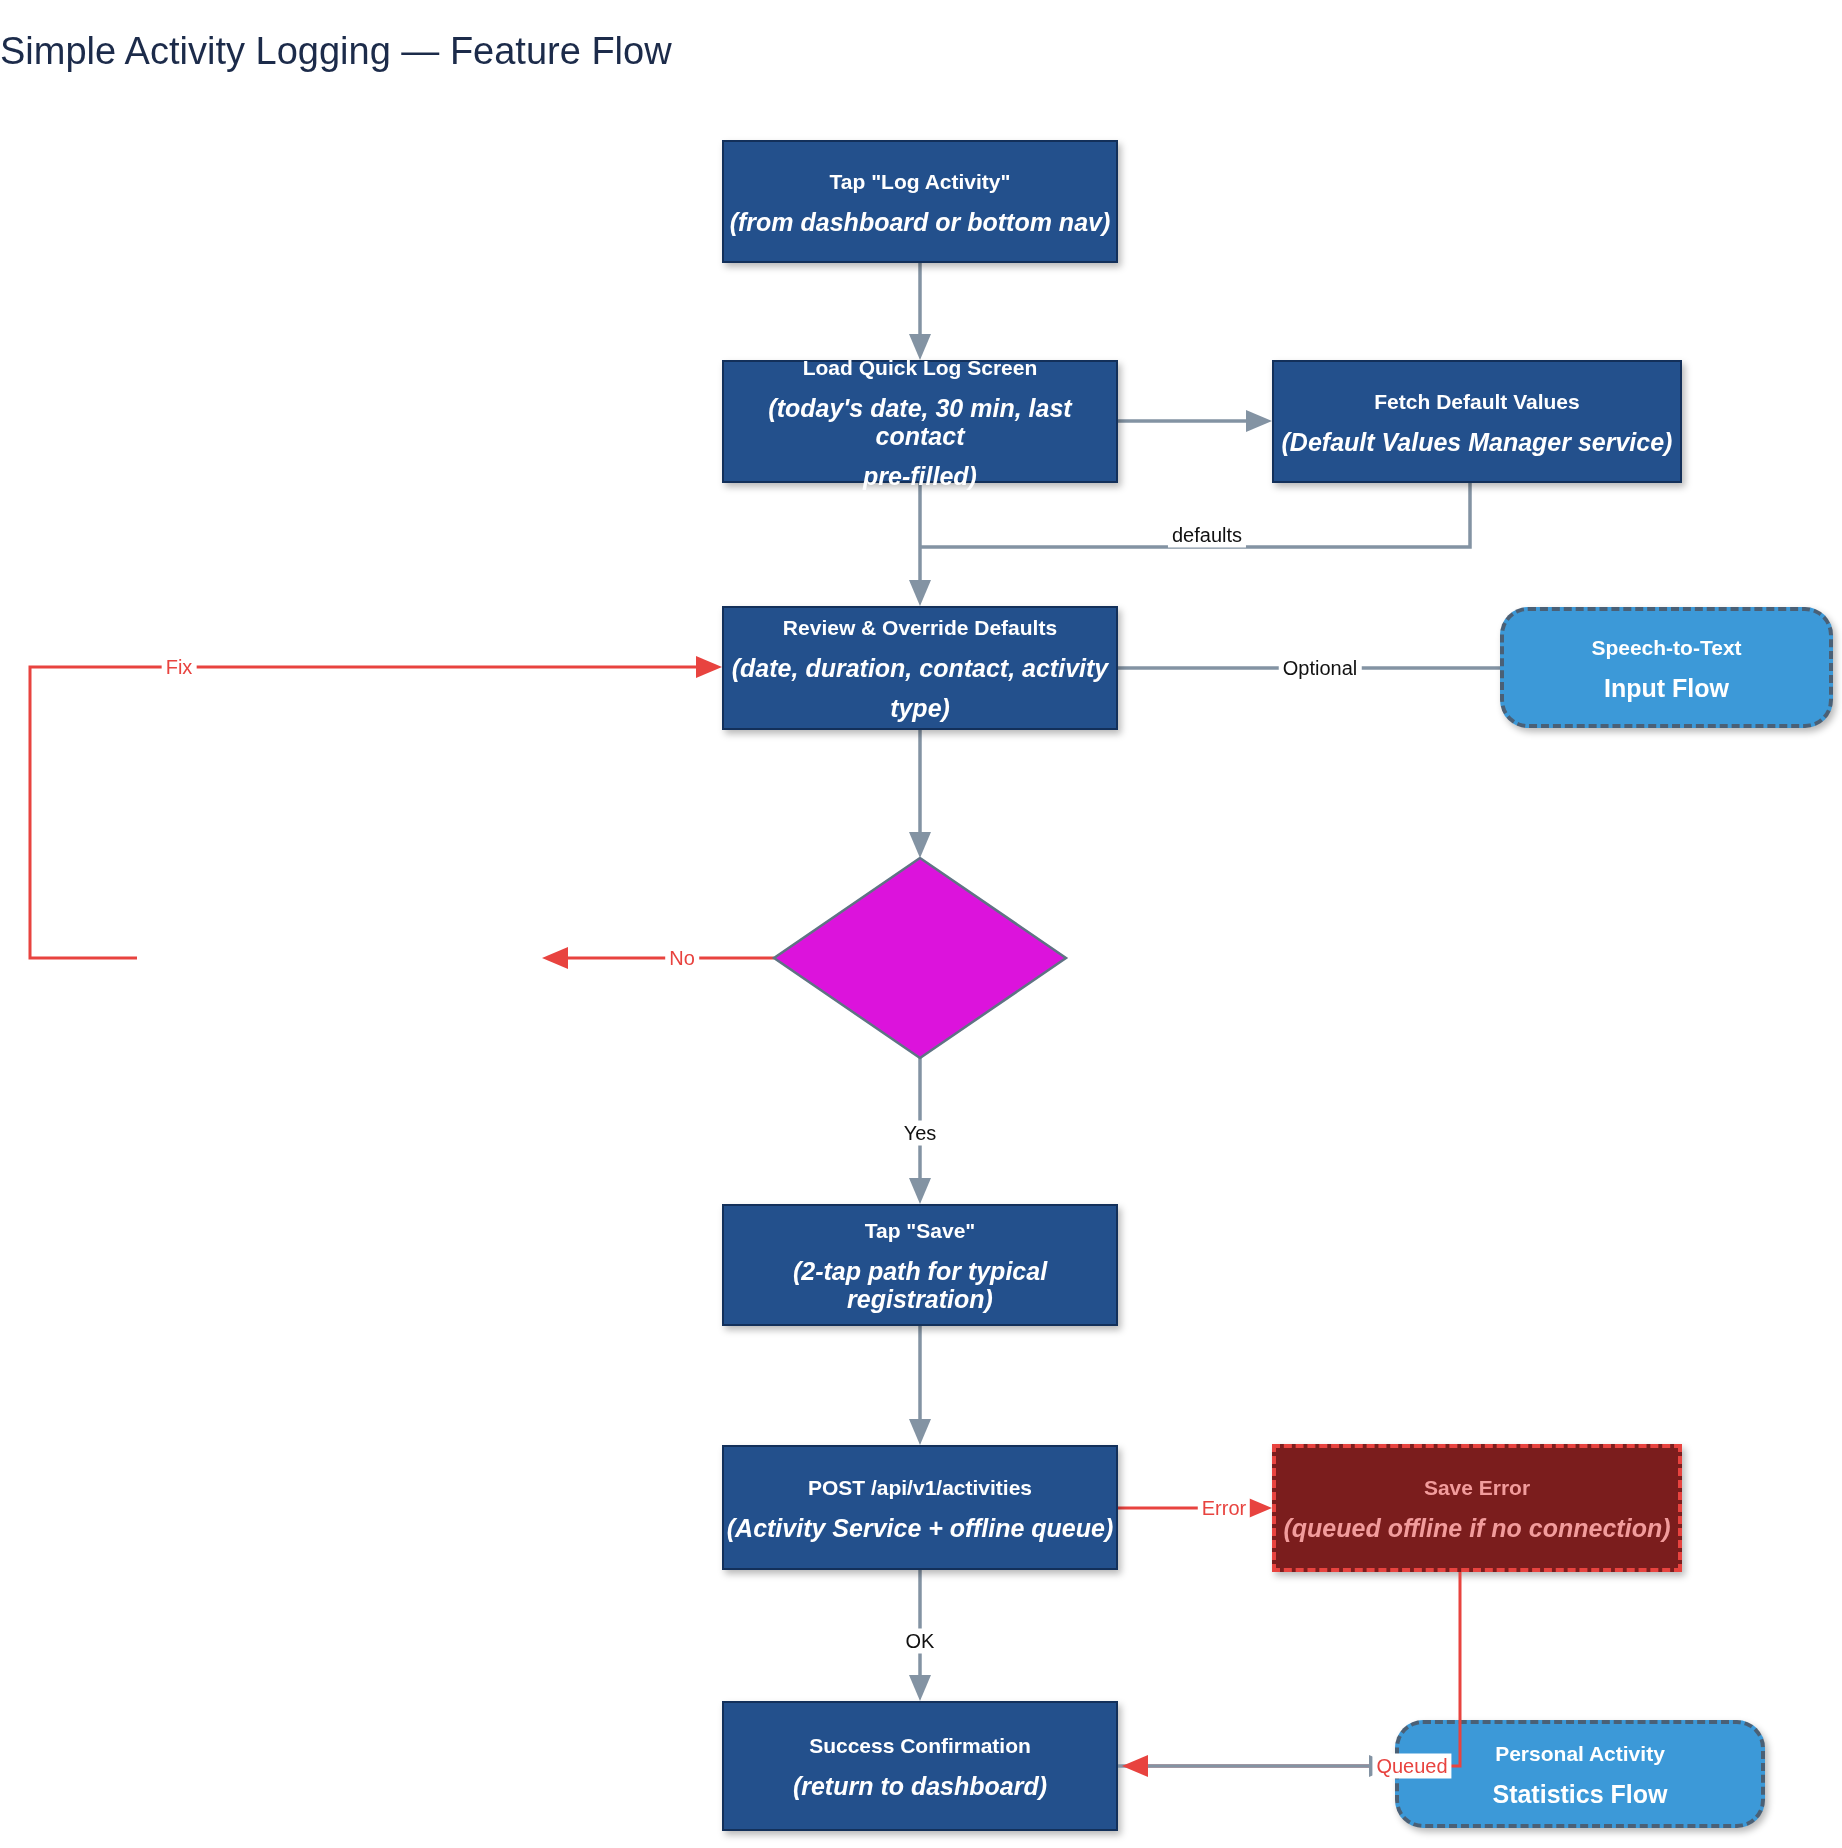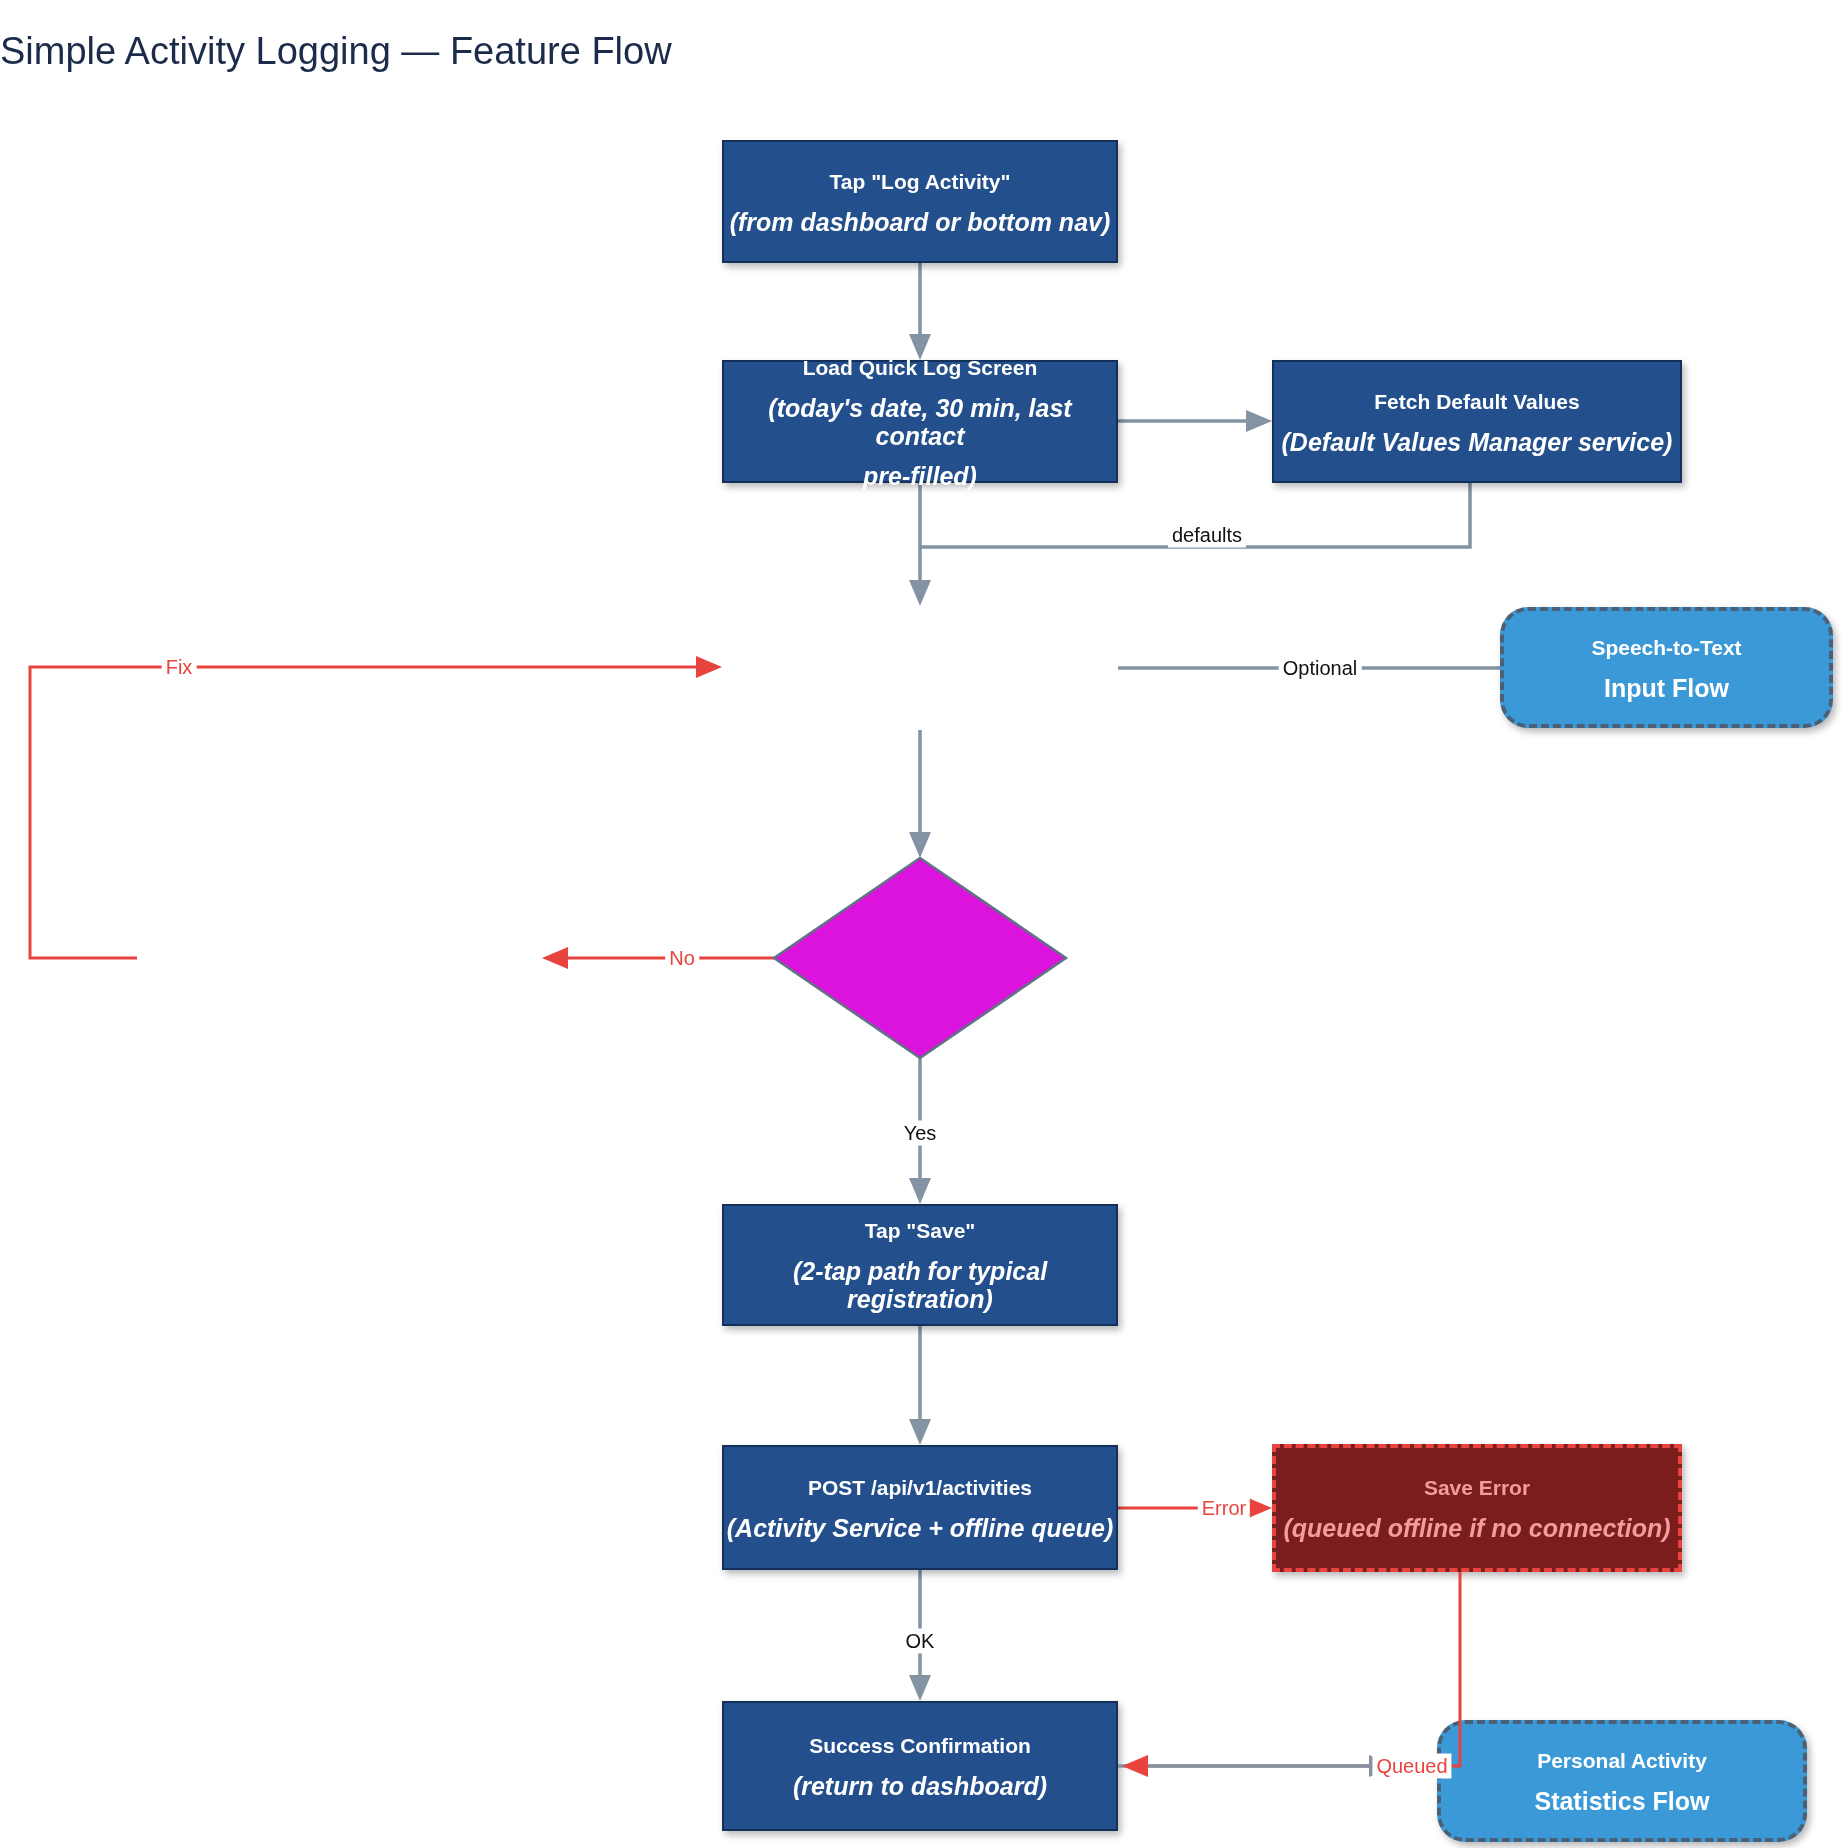--- a/index.html
+++ b/index.html
@@ -100,20 +100,25 @@
     <div class="nt">Load Quick Log Screen</div>
     <div class="ns">(today's date, 30 min, last contact</div>
     <div class="ns">pre-filled)</div>
   </div>
 
   <div class="node blue" style="left:1272px;top:360px;width:410px;height:123px">
     <div class="nt">Fetch Default Values</div>
     <div class="ns">(Default Values Manager service)</div>
   </div>
 
+  <div class="node blue" style="left:722px;top:606px;width:396px;height:124px">
+    <div class="nt">Review &amp; Override Defaults</div>
+    <div class="ns">(date, duration, contact, activity</div>
+    <div class="ns">type)</div>
+  </div>
 
   <div class="node soft" style="left:1500px;top:607px;width:333px;height:121px">
     <div class="nt">Speech-to-Text</div>
     <div class="ns">Input Flow</div>
   </div>
 
 
 
   <div class="node blue" style="left:722px;top:1204px;width:396px;height:122px">
     <div class="nt">Tap "Save"</div>
@@ -128,21 +133,21 @@
   <div class="node danger" style="left:1272px;top:1444px;width:410px;height:128px">
     <div class="nt">Save Error</div>
     <div class="ns">(queued offline if no connection)</div>
   </div>
 
   <div class="node blue" style="left:722px;top:1701px;width:396px;height:130px">
     <div class="nt">Success Confirmation</div>
     <div class="ns">(return to dashboard)</div>
   </div>
 
-  <div class="node soft" style="left:1437px;top:1720px;width:370px;height:122px">
+  <div class="node soft" style="left:1395px;top:1720px;width:370px;height:108px">
     <div class="nt">Personal Activity</div>
     <div class="ns">Statistics Flow</div>
   </div>
 
   <svg id="overlay-svg" class="layer" viewBox="0 0 1842 1848">
     <polyline class="redge" points="1460,1572 1460,1766 1146,1766"></polyline>
     <line class="gedge" x1="1118" y1="1766" x2="1373" y2="1766"></line>
     <polygon class="ah-g" points="1395,1766 1369,1755 1369,1777"></polygon>
     <polygon class="ah-r" points="1122,1766 1148,1755 1148,1777"></polygon>
   </svg>

